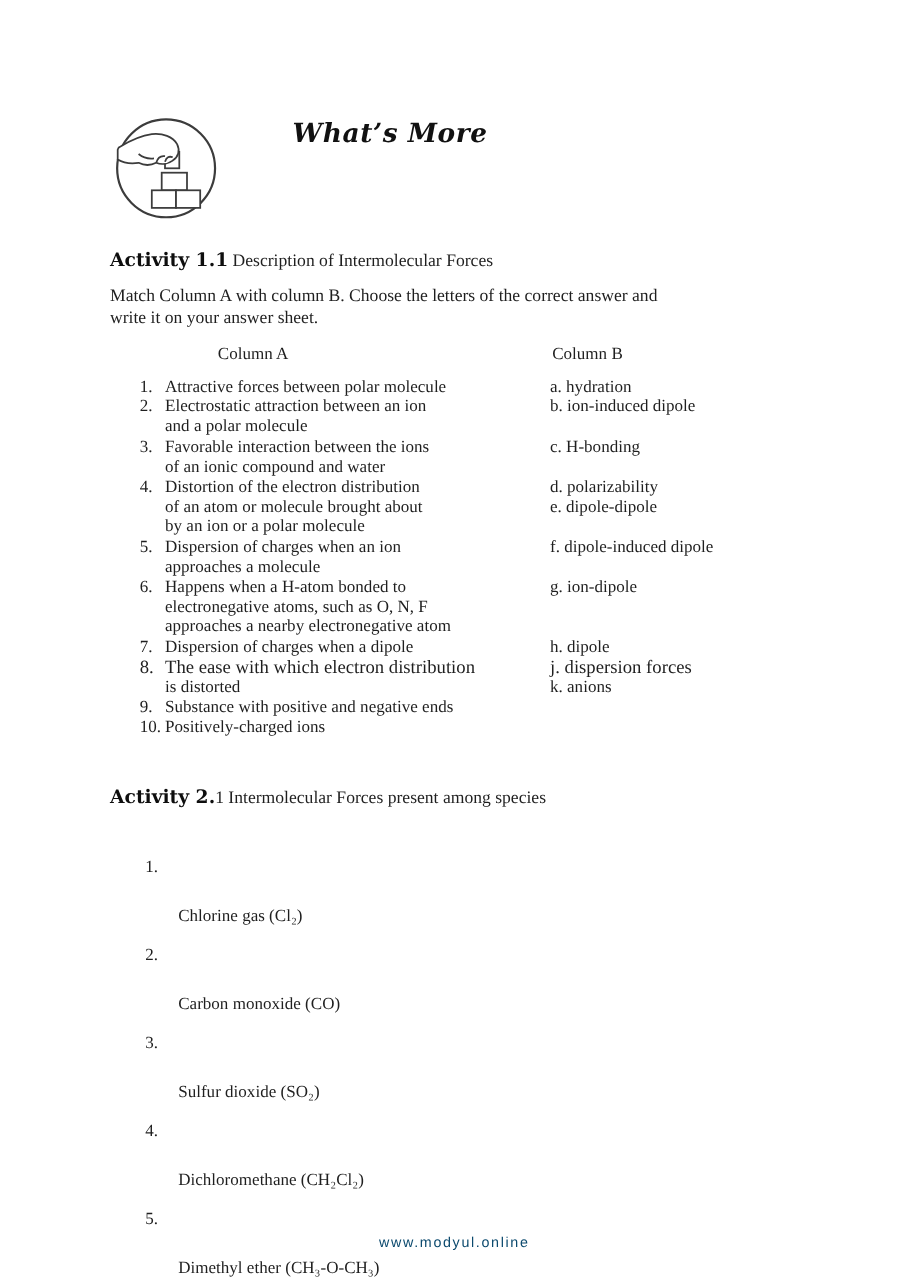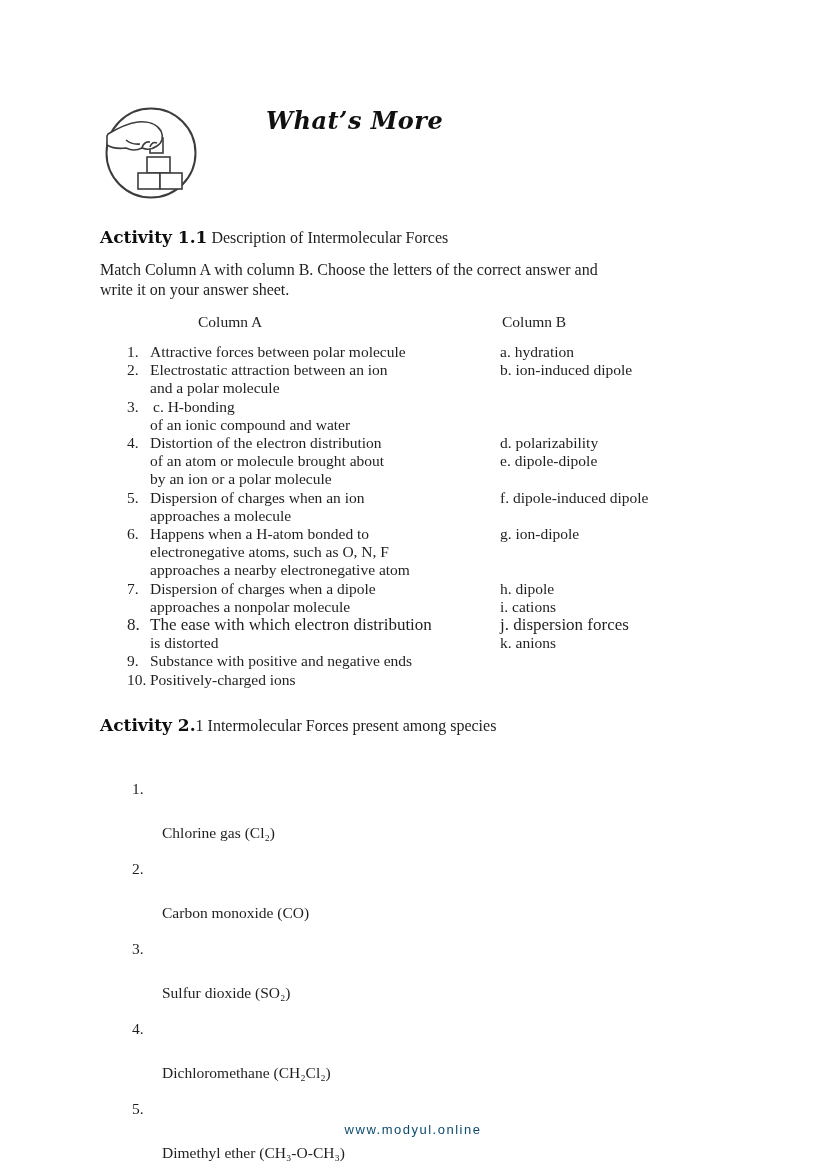--- a/index.html
+++ b/index.html
@@ -153,20 +153,21 @@
         </div>
 
         <div class="mrow">
           <span class="cnum"></span>
           <span class="ca">and a polar molecule</span>
           <span class="cb"></span>
         </div>
 
         <div class="mrow">
           <span class="cnum">3.</span>
+          <span class="ca">Favorable interaction between the ions</span>
           <span class="cb">c. H-bonding</span>
         </div>
 
         <div class="mrow">
           <span class="cnum"></span>
           <span class="ca">of an ionic compound and water</span>
           <span class="cb"></span>
         </div>
 
         <div class="mrow">
@@ -216,25 +217,20 @@
           <span class="ca">approaches a nearby electronegative atom</span>
           <span class="cb"></span>
         </div>
 
         <div class="mrow">
           <span class="cnum">7.</span>
           <span class="ca">Dispersion of charges when a dipole</span>
           <span class="cb">h. dipole</span>
         </div>
 
-        <div class="mrow">
-          <span class="cnum"></span>
-          <span class="ca">approaches a nonpolar molecule</span>
-          <span class="cb">i. cations</span>
-        </div>
 
         <div class="mrow big">
           <span class="cnum">8.</span>
           <span class="ca">The ease with which electron distribution</span>
           <span class="cb">j. dispersion forces</span>
         </div>
 
         <div class="mrow">
           <span class="cnum"></span>
           <span class="ca">is distorted</span>

